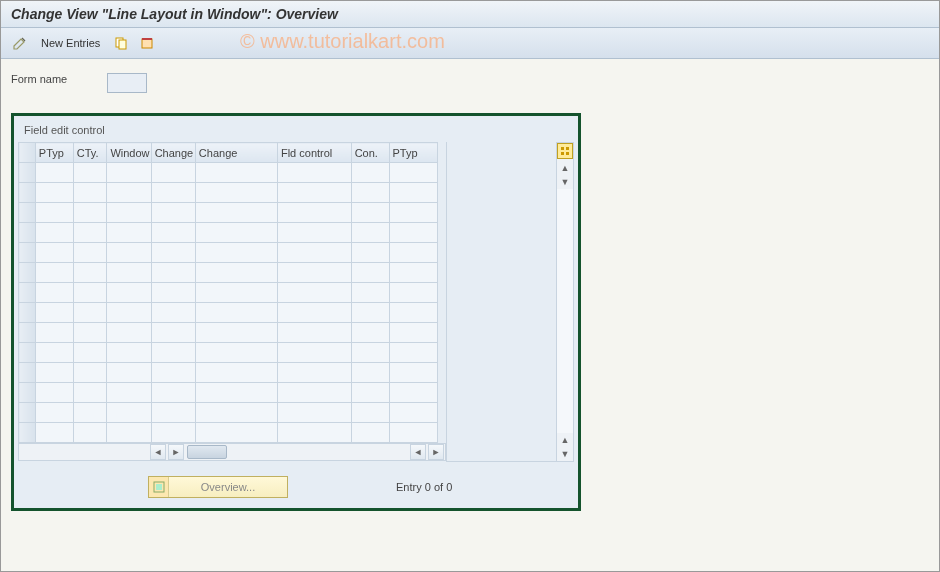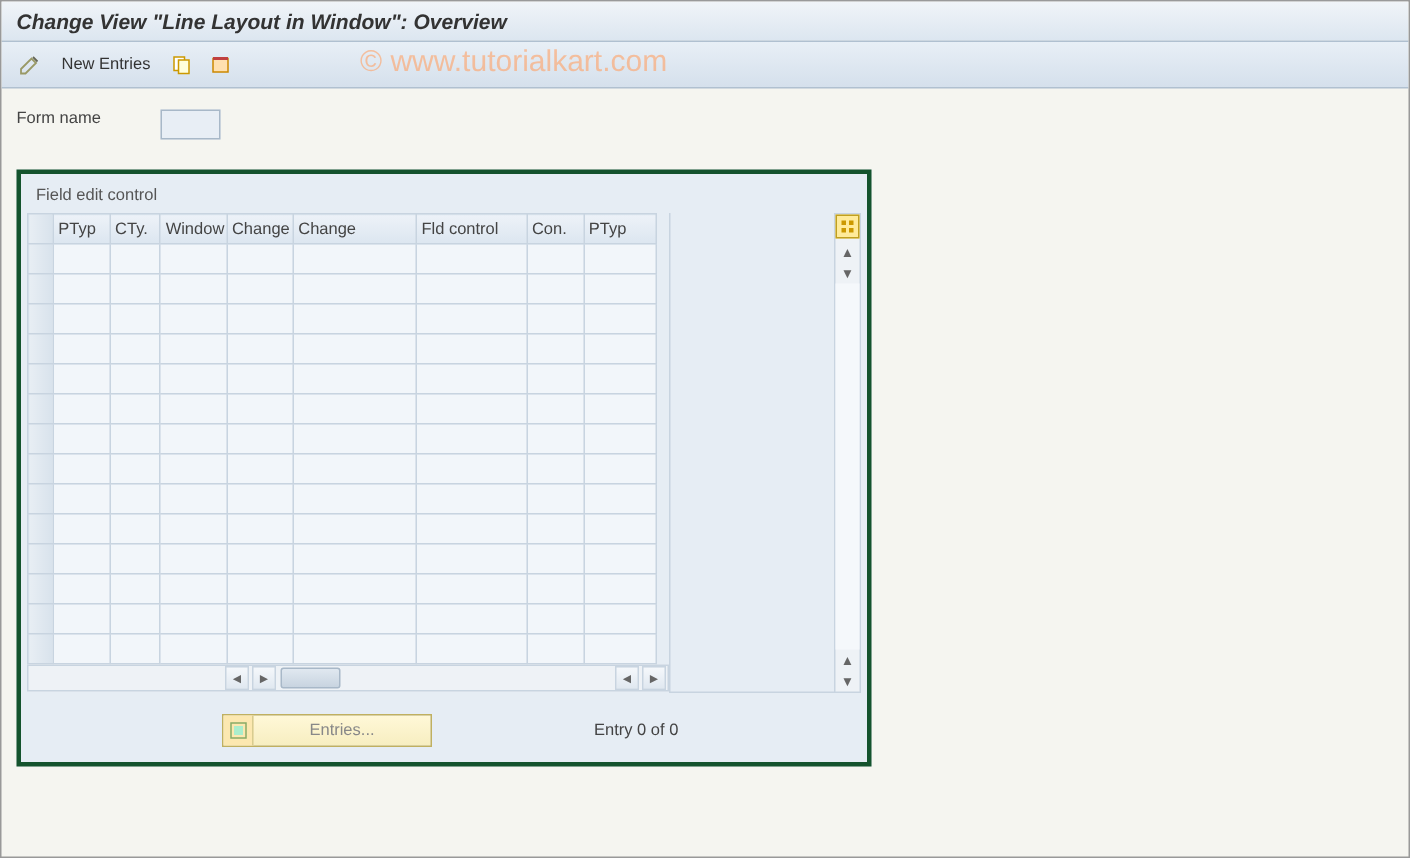--- a/index.html
+++ b/index.html
@@ -434,18 +434,18 @@
     </div>
 
     <div class="footer-row">
       <div class="position-btn">
         <span class="pb-icon">
           <svg width="12" height="12" viewBox="0 0 12 12">
               <rect x="1" y="1" width="10" height="10" fill="none" stroke="#8a6"></rect>
               <rect x="3" y="3" width="6" height="6" fill="#aec"></rect>
             </svg>
         </span>
-        <span class="pb-label">Entries...</span>
+        <span class="pb-label">Overview...</span>
       </div>
       <span class="entry-text">Entry 0 of 0</span>
     </div>
   </div>
 </div>
 
 </body></html>

